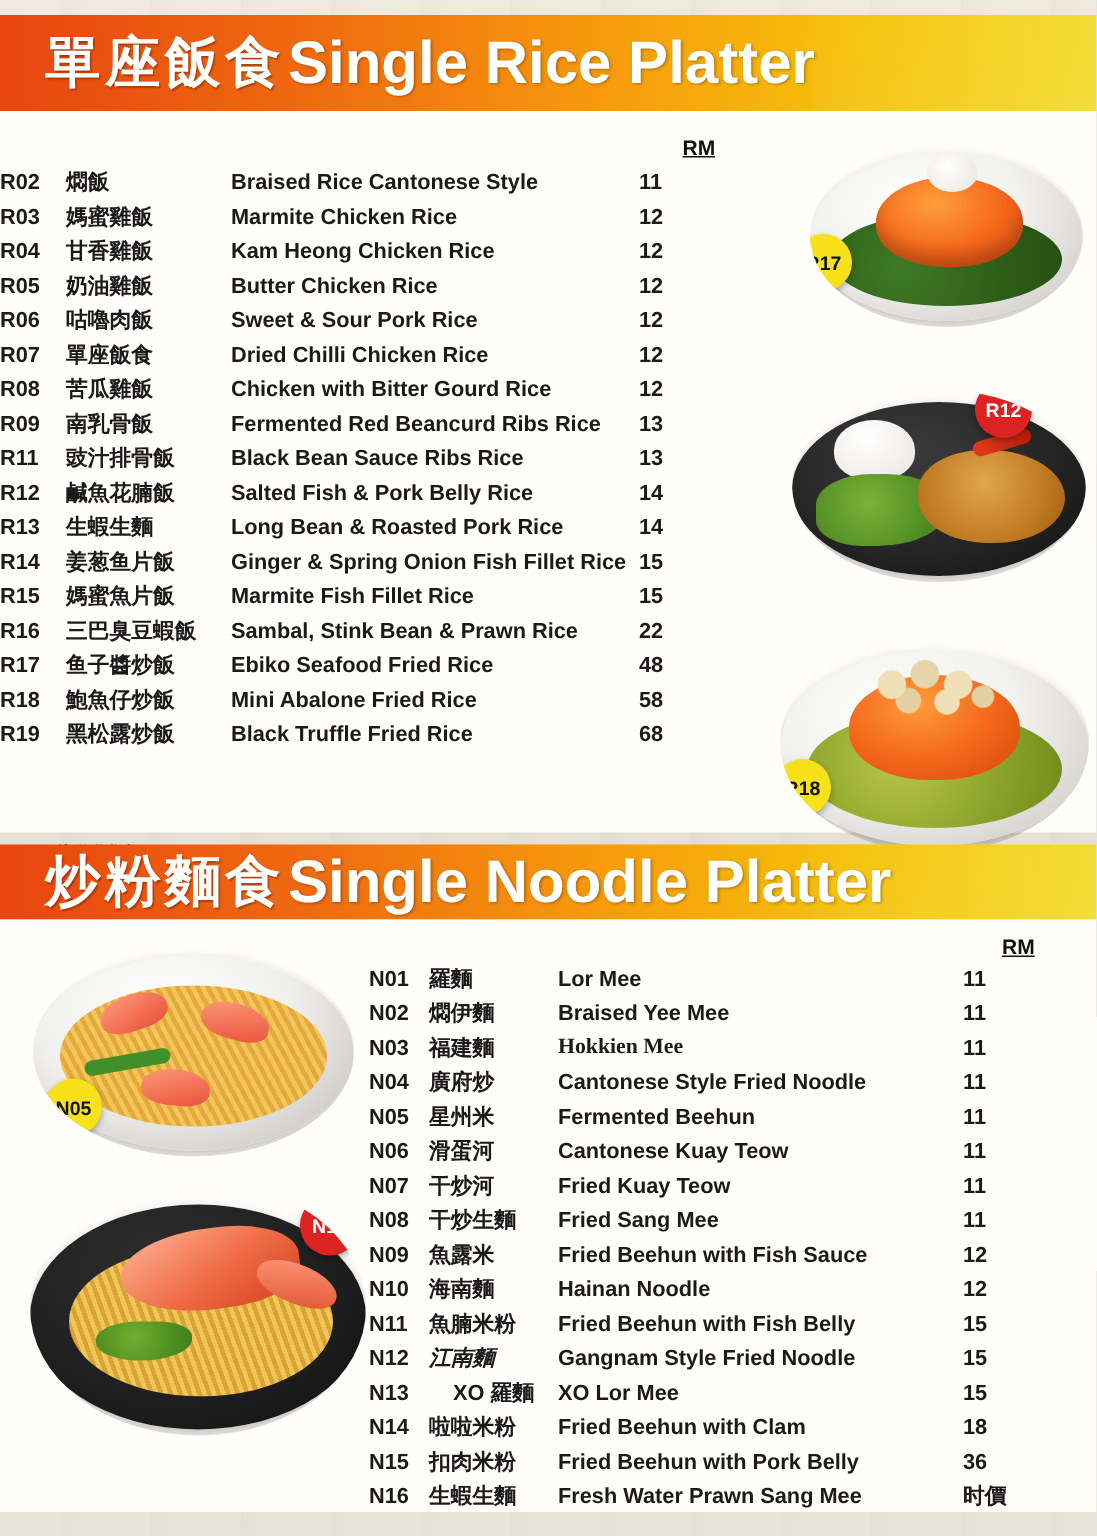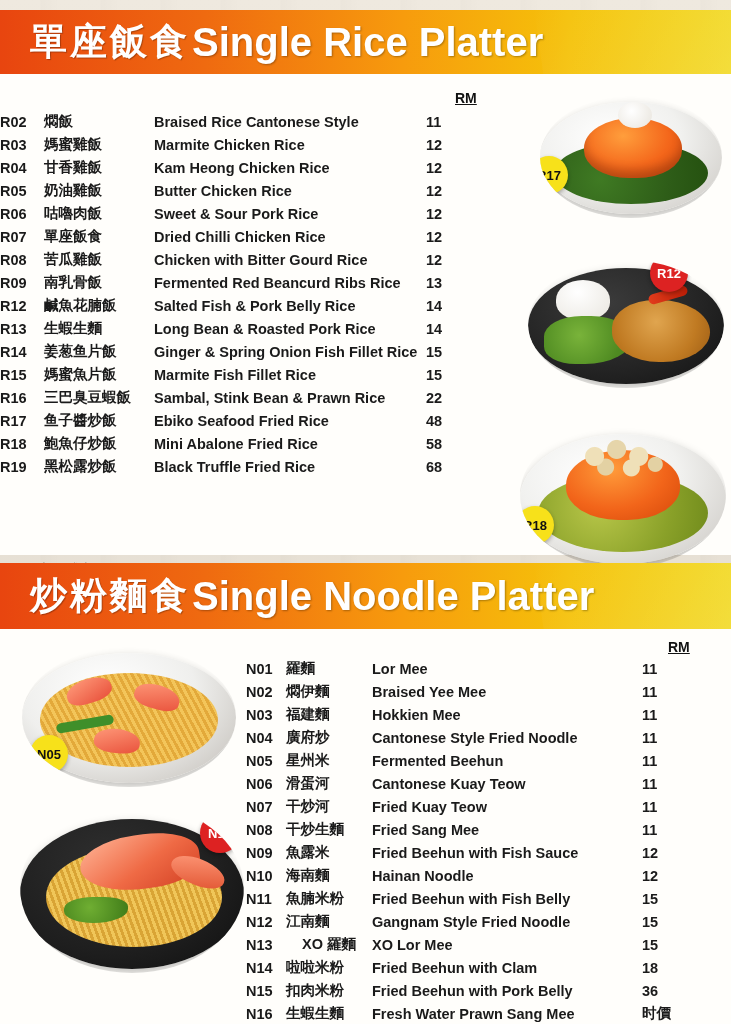--- a/index.html
+++ b/index.html
@@ -316,20 +316,26 @@
         <tr>
           <td class="code">R08</td>
           <td class="cn">苦瓜雞飯</td>
           <td class="en">Chicken with Bitter Gourd Rice</td>
           <td class="price">12</td>
         </tr>
         <tr>
           <td class="code">R09</td>
           <td class="cn">南乳骨飯</td>
           <td class="en">Fermented Red Beancurd Ribs Rice</td>
+          <td class="price">13</td>
+        </tr>
+        <tr>
+          <td class="code">R11</td>
+          <td class="cn">豉汁排骨飯</td>
+          <td class="en">Black Bean Sauce Ribs Rice</td>
           <td class="price">13</td>
         </tr>
         <tr>
           <td class="code">R12</td>
           <td class="cn">鹹魚花腩飯</td>
           <td class="en">Salted Fish &amp; Pork Belly Rice</td>
           <td class="price">14</td>
         </tr>
         <tr>
           <td class="code">R13</td>
@@ -402,21 +408,21 @@
         <div class="plate"></div>
         <div class="base"></div>
         <div class="dome"></div>
         <div class="shells"></div>
         <div class="badge yellow" style="left:-4px; top:84px; width:38px; height:38px;">R18</div>
       </div>
     </div>
   </div>
 
   <div class="section" style="top:563px; height:461px;">
-    <div class="banner" style="height:66px;">
+    <div class="banner" style="height:50px;">
       <span class="banner-cn">炒粉麵食</span>
       <span class="banner-en">Single Noodle Platter</span>
     </div>
 
     <div class="body-area" style="height:395px;">
       <div class="rm-label" style="left:668px; top:10px;">RM</div>
 
       <table class="menu" style="left:246px; top:28px;">
         <tbody>
             <tr>
@@ -427,21 +433,21 @@
         </tr>
         <tr>
           <td class="code" style="padding-left:0; width:40px;">N02</td>
           <td class="cn" style="width:86px;">燜伊麵</td>
           <td class="en" style="width:270px;">Braised Yee Mee</td>
           <td class="price">11</td>
         </tr>
         <tr>
           <td class="code" style="padding-left:0; width:40px;">N03</td>
           <td class="cn" style="width:86px;">福建麵</td>
-          <td class="en" style="width:270px;">Hokkien Mee</td>
+          <td class="en" style="width:270px;font-family:Liberation Serif, serif;">Hokkien Mee</td>
           <td class="price">11</td>
         </tr>
         <tr>
           <td class="code" style="padding-left:0; width:40px;">N04</td>
           <td class="cn" style="width:86px;">廣府炒</td>
           <td class="en" style="width:270px;">Cantonese Style Fried Noodle</td>
           <td class="price">11</td>
         </tr>
         <tr>
           <td class="code" style="padding-left:0; width:40px;">N05</td>
@@ -480,21 +486,21 @@
           <td class="price">12</td>
         </tr>
         <tr>
           <td class="code" style="padding-left:0; width:40px;">N11</td>
           <td class="cn" style="width:86px;">魚腩米粉</td>
           <td class="en" style="width:270px;">Fried Beehun with Fish Belly</td>
           <td class="price">15</td>
         </tr>
         <tr>
           <td class="code" style="padding-left:0; width:40px;">N12</td>
-          <td class="cn" style="width:86px;">江南麵</td>
+          <td class="cn" style="width:86px;font-style:italic;">江南麵</td>
           <td class="en" style="width:270px;">Gangnam Style Fried Noodle</td>
           <td class="price">15</td>
         </tr>
         <tr>
           <td class="code" style="padding-left:0; width:40px;">N13</td>
           <td class="cn" style="width:86px;text-align:center;">XO 羅麵</td>
           <td class="en" style="width:270px;">XO Lor Mee</td>
           <td class="price">15</td>
         </tr>
         <tr>

